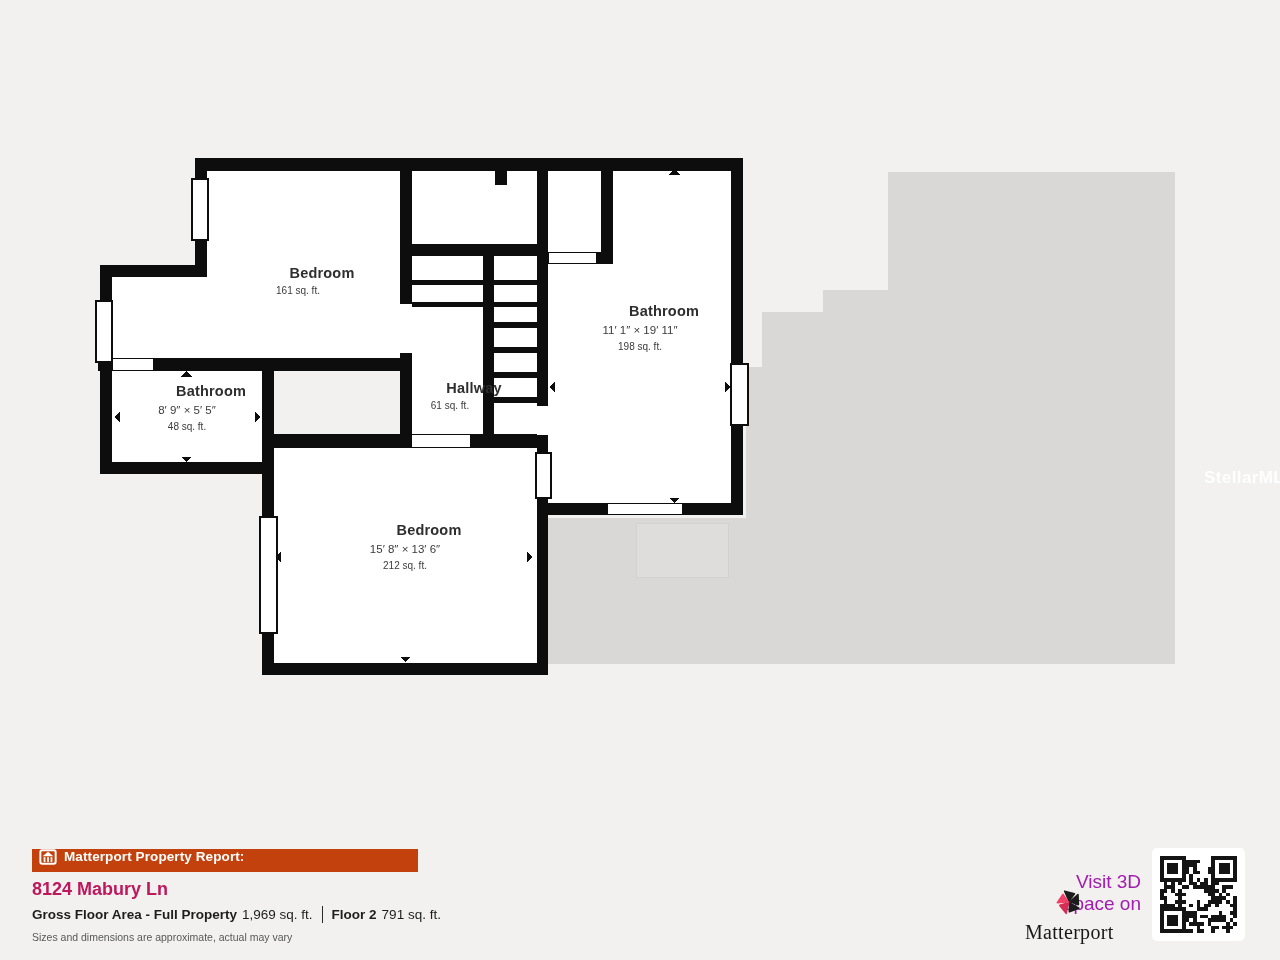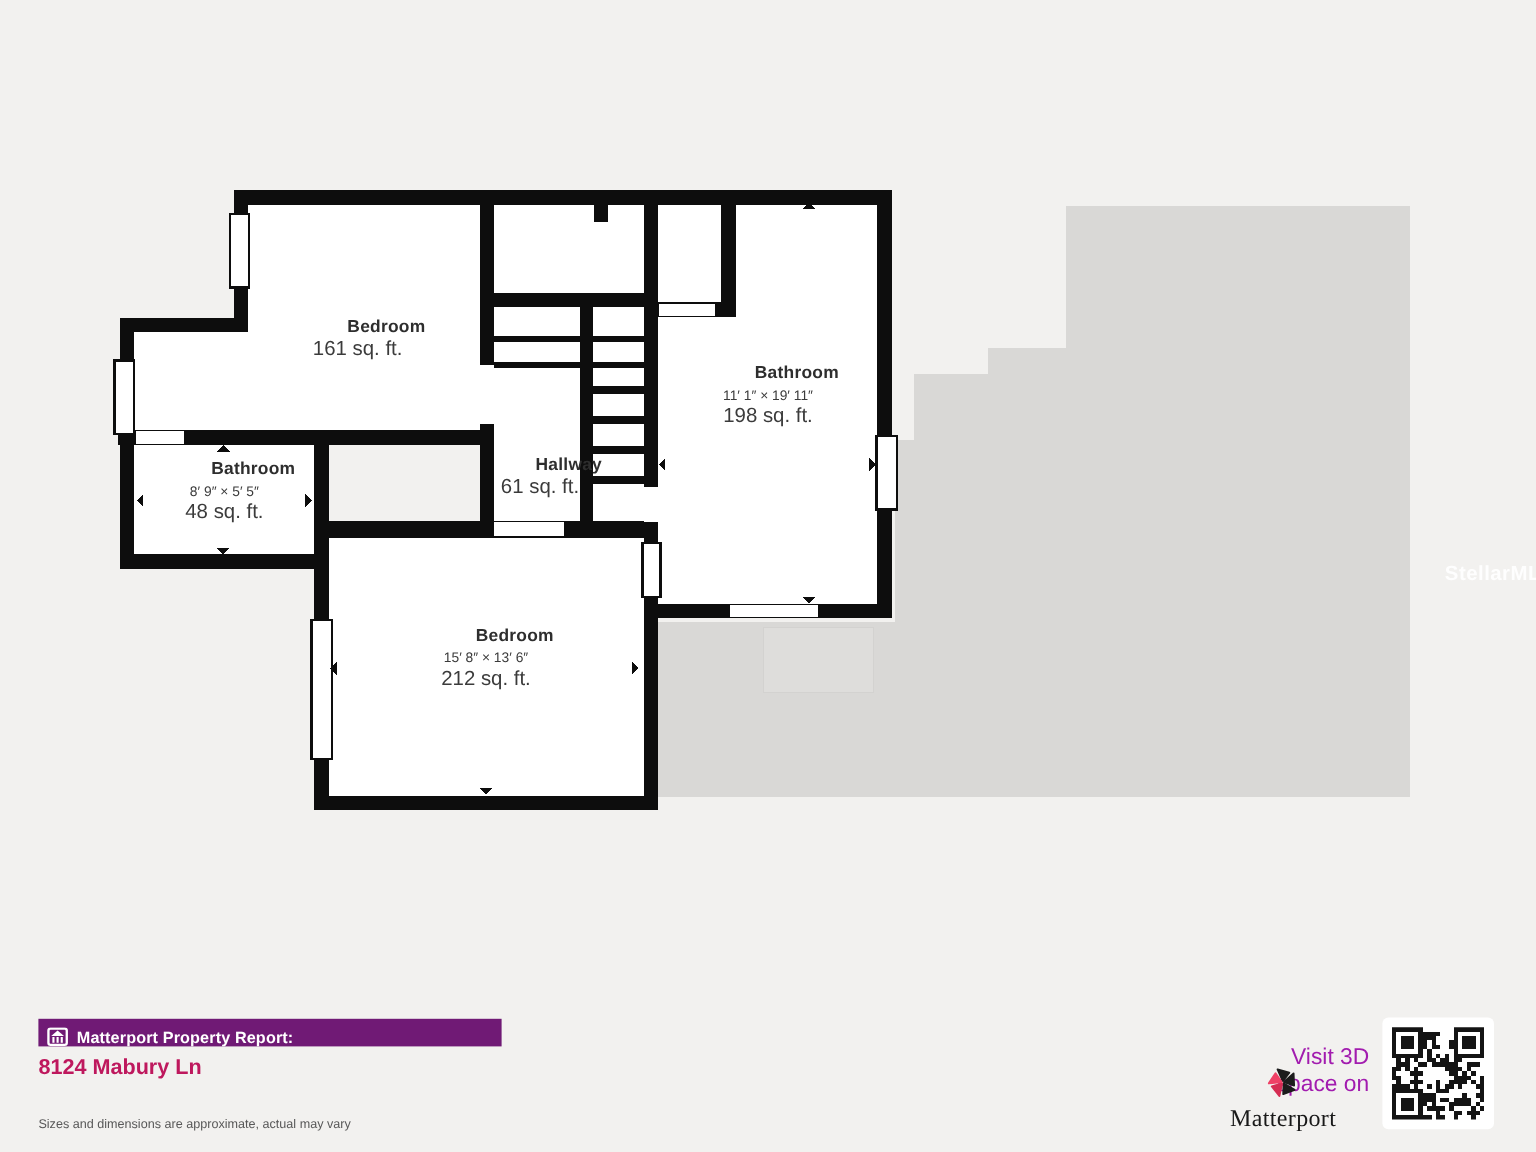--- a/index.html
+++ b/index.html
@@ -7,27 +7,27 @@
     position:relative;width:1280px;height:960px;overflow:hidden;
     background:#f2f1ef;font-family:"Liberation Sans",sans-serif;
     -webkit-font-smoothing:antialiased;
   }
   .plan-svg{position:absolute;left:0;top:0;}
   
   .room-label{position:absolute;transform:translateX(-50%);text-align:center;white-space:nowrap;}
   .room-name{display:block;font-size:14.5px;font-weight:700;color:#2e2e2e;letter-spacing:.2px;line-height:19px;padding-left:48px;}
   .room-dims{display:block;font-size:11.5px;color:#3b3b3b;line-height:18px;}
   .room-dims:empty{display:none;}
-  .room-area{display:block;font-size:17px;color:#3b3b3b;line-height:16px;}
+  .room-area{display:block;font-size:10px;color:#3b3b3b;line-height:16px;}
   
   .watermark{position:absolute;left:1204px;top:468px;font-size:17px;font-weight:600;
     color:rgba(255,255,255,.92);letter-spacing:.4px;}
   
-  .report-bar{position:absolute;left:32px;top:849px;width:386px;height:23px;background:#701a75;
-    display:flex;align-items:flex-end;padding-left:7px;box-sizing:border-box;}
+  .report-bar{position:absolute;left:32px;top:849px;width:386px;height:23px;background:#c2410c;
+    display:flex;align-items:flex-start;padding-left:7px;box-sizing:border-box;}
   .report-bar .bar-title{color:#fff;font-size:13.5px;font-weight:700;margin-left:7px;letter-spacing:.1px;}
   .address{position:absolute;left:32px;top:879px;font-size:18px;font-weight:700;color:#be185d;}
   .stats{position:absolute;left:32px;top:906px;display:flex;align-items:center;font-size:13.5px;color:#1d1d1d;}
   .stats .b{font-weight:700;}
   .stats .v{margin-left:5px;}
   .stats .sep{display:inline-block;width:0;height:17px;border-left:1.5px solid #2a2a2a;margin:0 9px;}
   .disclaimer{position:absolute;left:32px;top:931px;font-size:10.5px;color:#585858;}
   
   .visit-text{position:absolute;left:1023px;top:871px;width:118px;text-align:right;font-size:19px;color:#a21caf;}
   .brand-row{position:absolute;left:1025px;top:889px;display:flex;align-items:center;gap:6px;flex-direction:column;}
@@ -158,20 +158,27 @@
       <path d="M10 3.2 L16 8.2 H4 Z" fill="#ffffff"></path>
       <rect x="5.1" y="9.2" width="2" height="5.4" fill="#ffffff"></rect>
       <rect x="9.0" y="9.2" width="2" height="5.4" fill="#ffffff"></rect>
       <rect x="12.9" y="9.2" width="2" height="5.4" fill="#ffffff"></rect>
     </svg>
     <span class="bar-title">Matterport Property Report:</span>
   </div>
 
   <div class="address">8124 Mabury Ln</div>
 
+  <div class="stats">
+    <span class="b">Gross Floor Area - Full Property</span>
+    <span class="v">1,969 sq. ft.</span>
+    <span class="sep"></span>
+    <span class="b">Floor 2</span>
+    <span class="v">791 sq. ft.</span>
+  </div>
 
   <div class="disclaimer">Sizes and dimensions are approximate, actual may vary</div>
 
   <div class="visit-text">Visit 3D space on</div>
 
   <div class="brand-row">
     <svg width="26" height="26" viewBox="0 0 24 24">
       <g stroke-linejoin="round">
         <polygon points="12,11 8,2 17,4.5" fill="#1c1c1c" stroke="#1c1c1c" stroke-width="1.5" transform="rotate(0 12 12)"></polygon>
         <polygon points="12,11 8,2 17,4.5" fill="#1c1c1c" stroke="#1c1c1c" stroke-width="1.5" transform="rotate(72 12 12)"></polygon>

